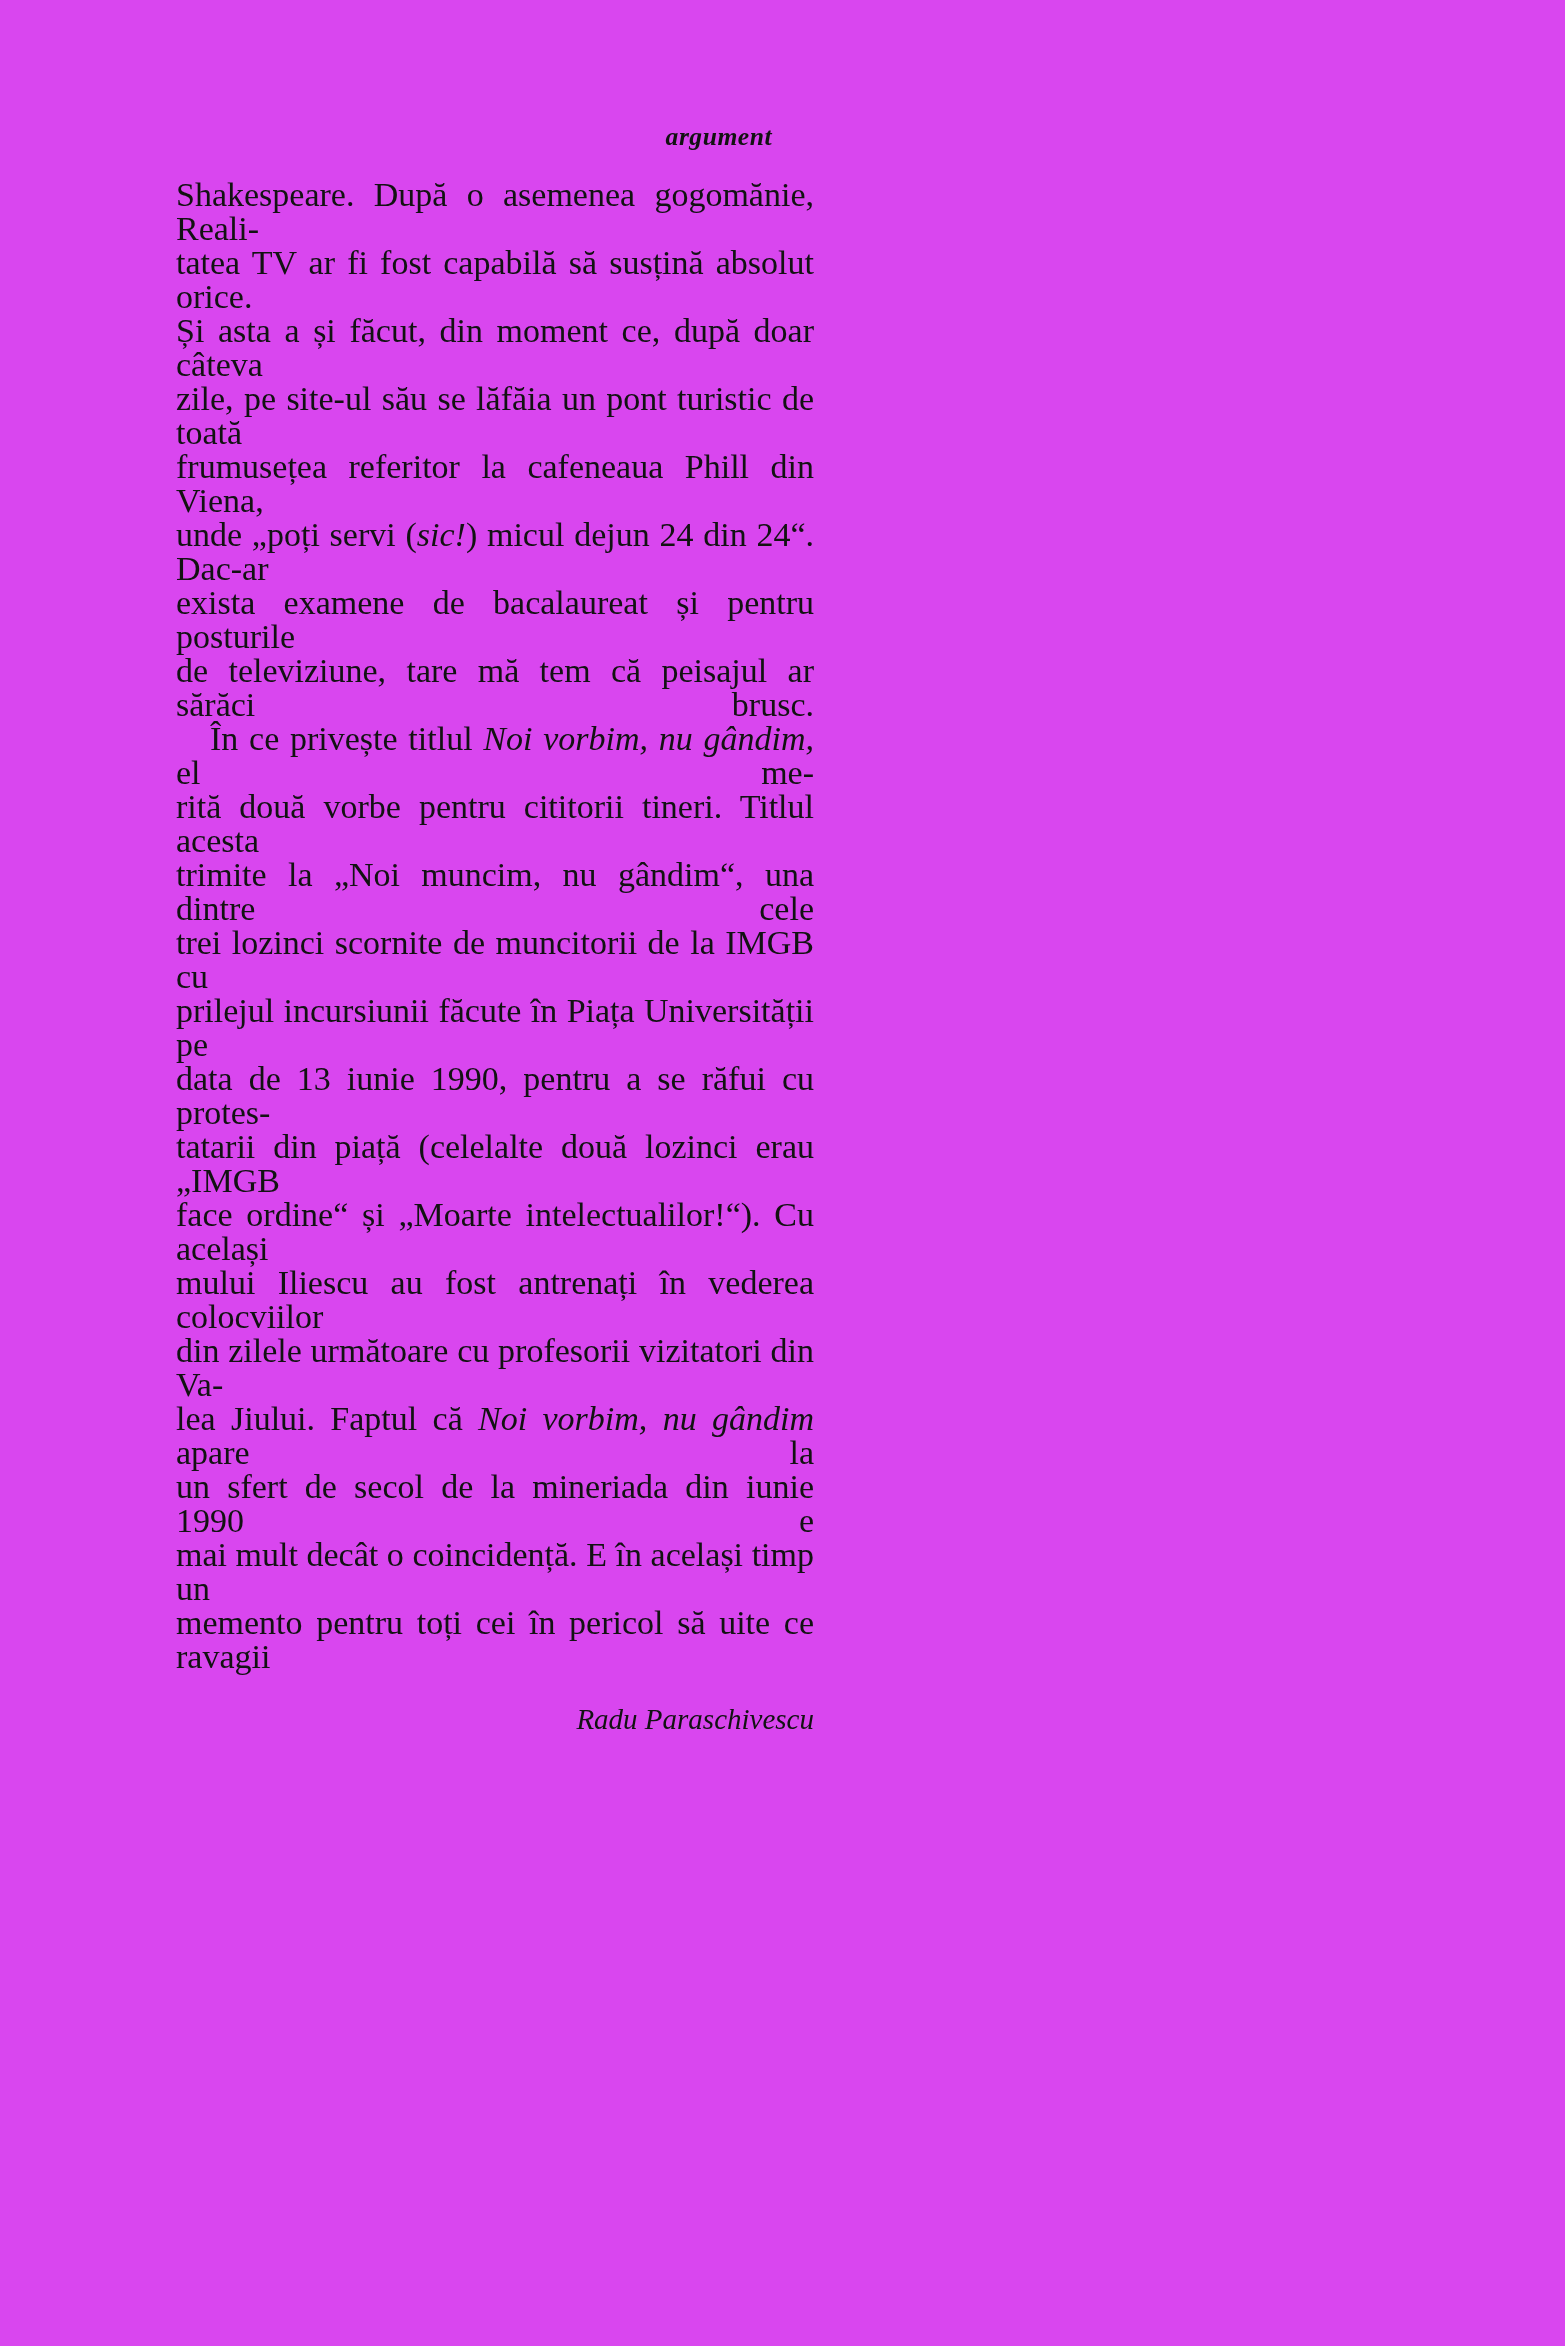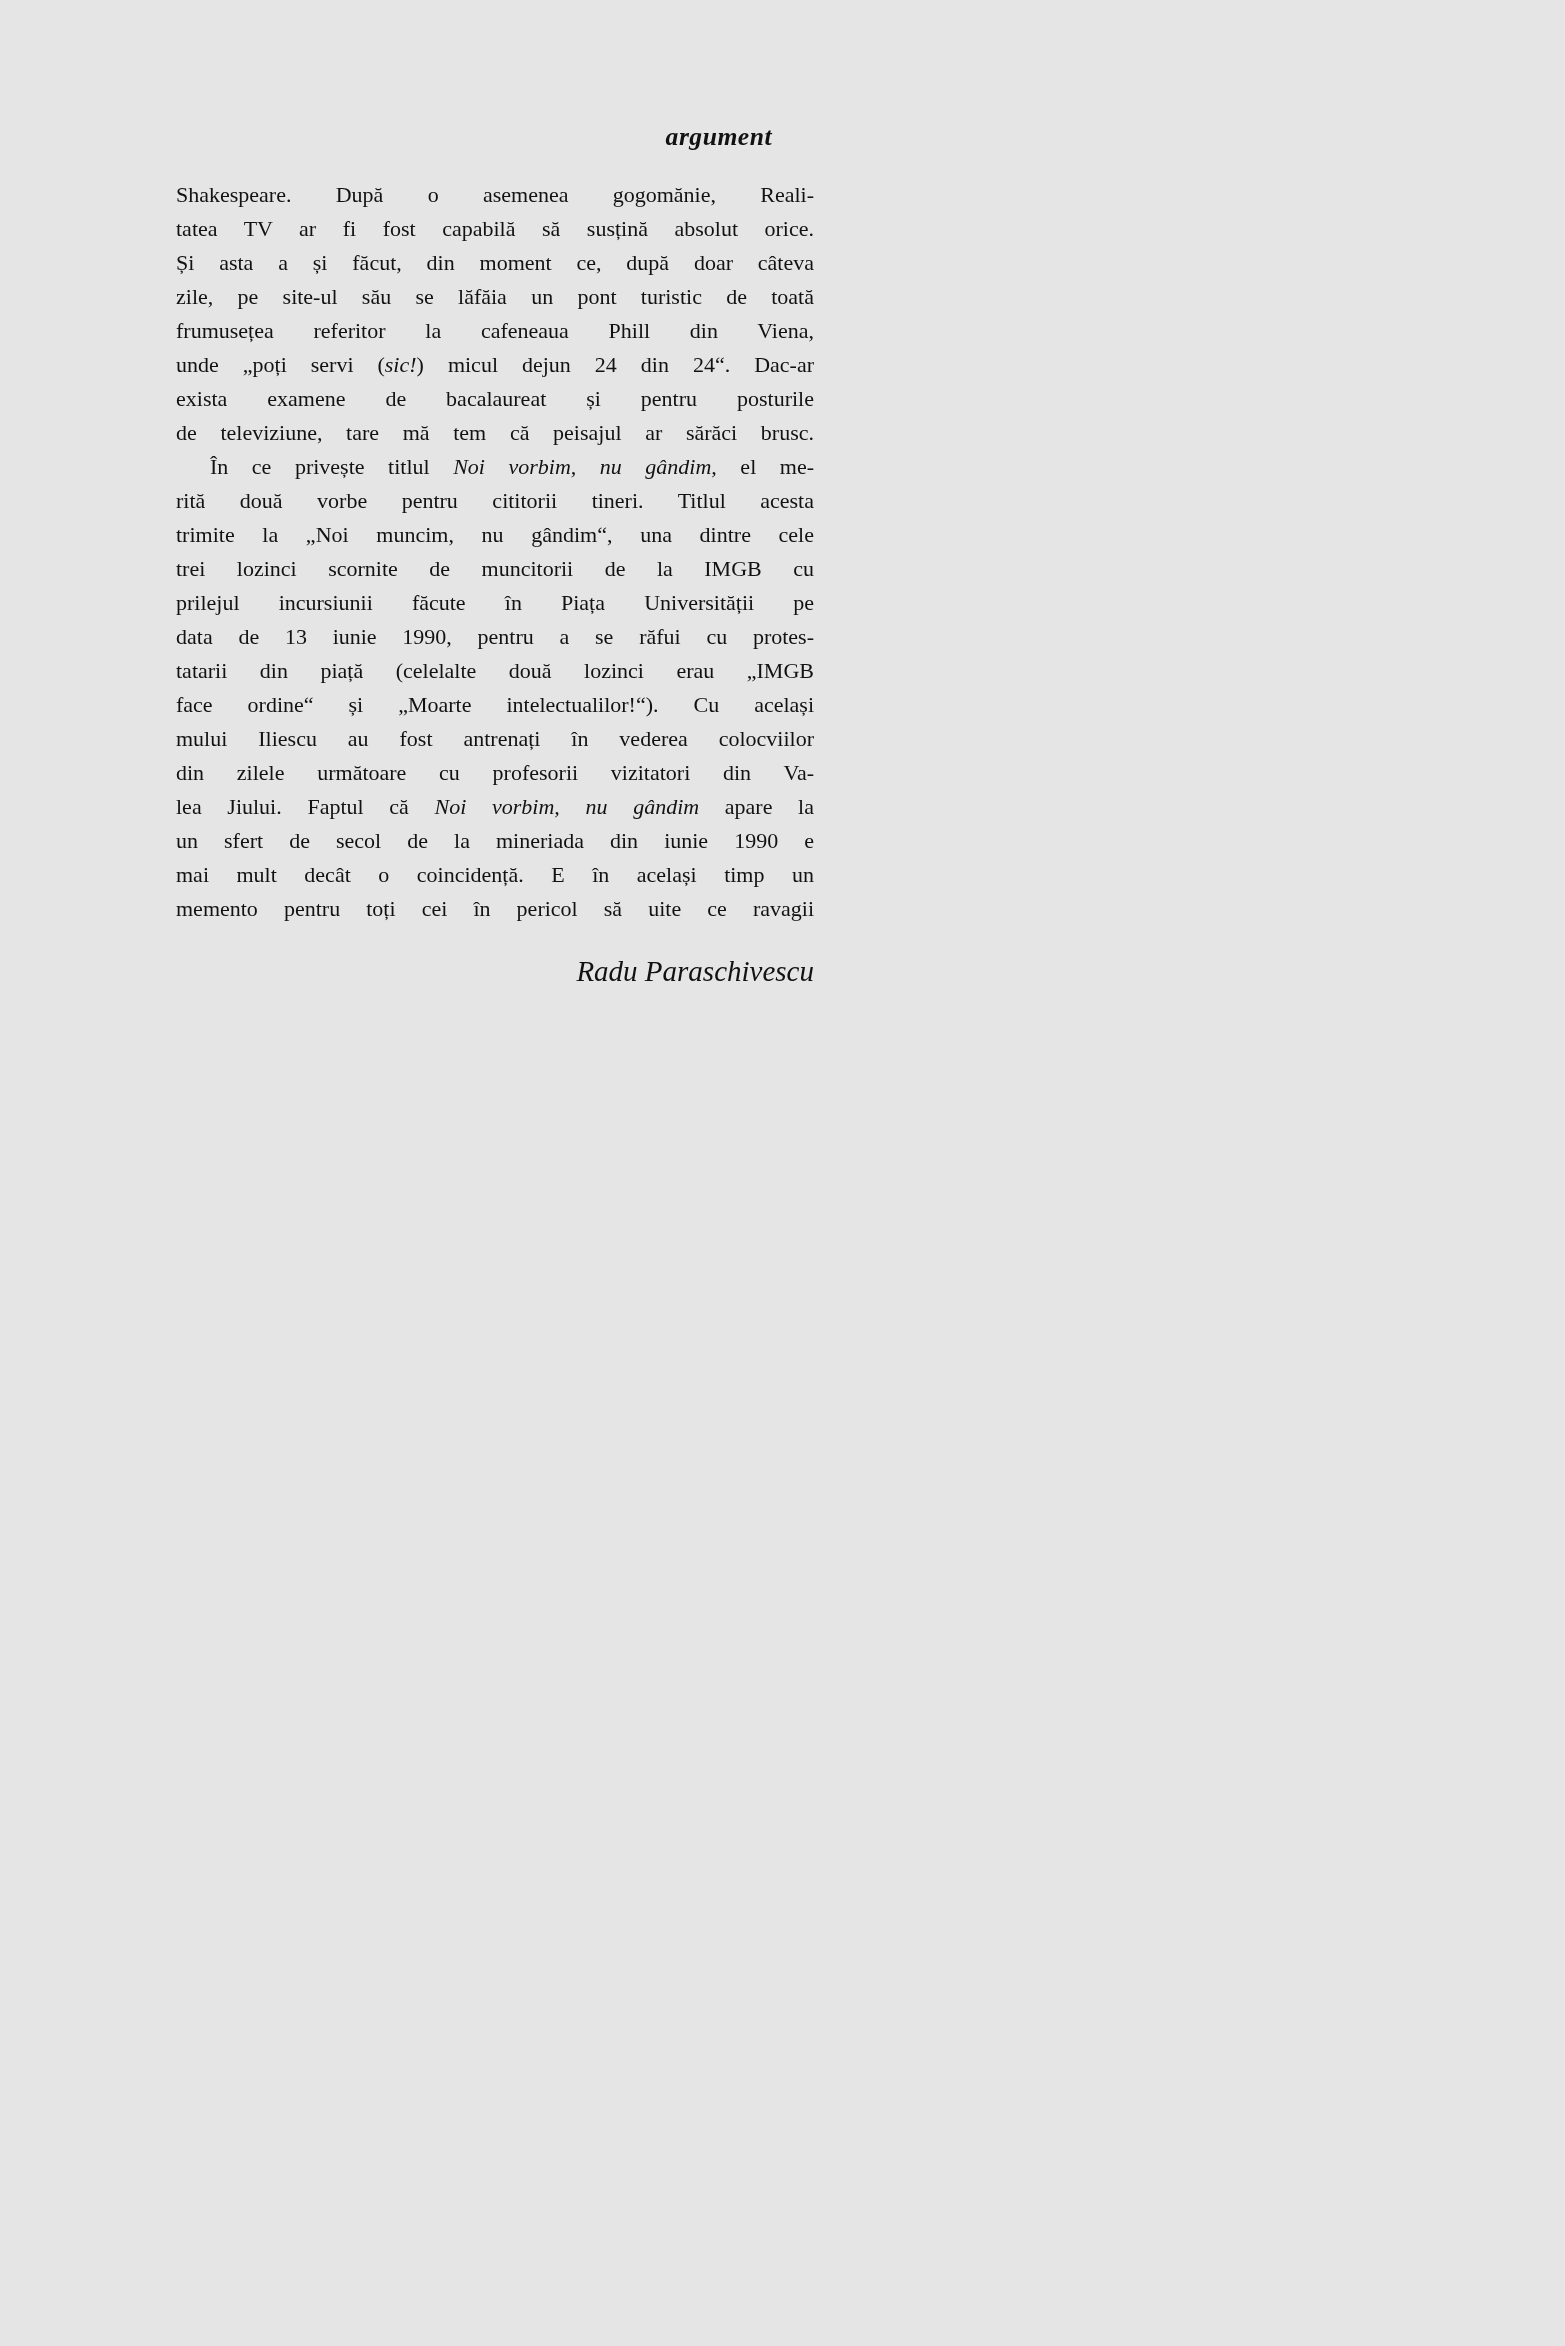--- a/index.html
+++ b/index.html
@@ -10,42 +10,42 @@
     width: 1565px;
     height: 2347px;
     background: #ffffff;
     font-family: "Liberation Serif", "DejaVu Serif", serif;
     color: #121212;
   }
   .page {
     position: relative;
     width: 1565px;
     height: 2347px;
-    background: #e5e5e5;
+    background: #d946ef;
     overflow: hidden;
   }
   .column {
     position: absolute;
     left: 176px;
     top: 121px;
     width: 638px;
   }
   .running-head {
     text-align: right;
     padding-right: 42px;
     box-sizing: border-box;
     font-style: italic;
     font-weight: bold;
     font-size: 25.6px;
     line-height: 32px;
     margin-bottom: 24.6px;
     letter-spacing: 0.5px;
   }
   .text-block {
-    font-size: 22px;
+    font-size: 34px;
     line-height: 34px;
   }
   .line {
     text-align: justify;
     text-align-last: justify;
     min-height: 34px;
   }
   .line.indent {
     text-indent: 34px;
   }

